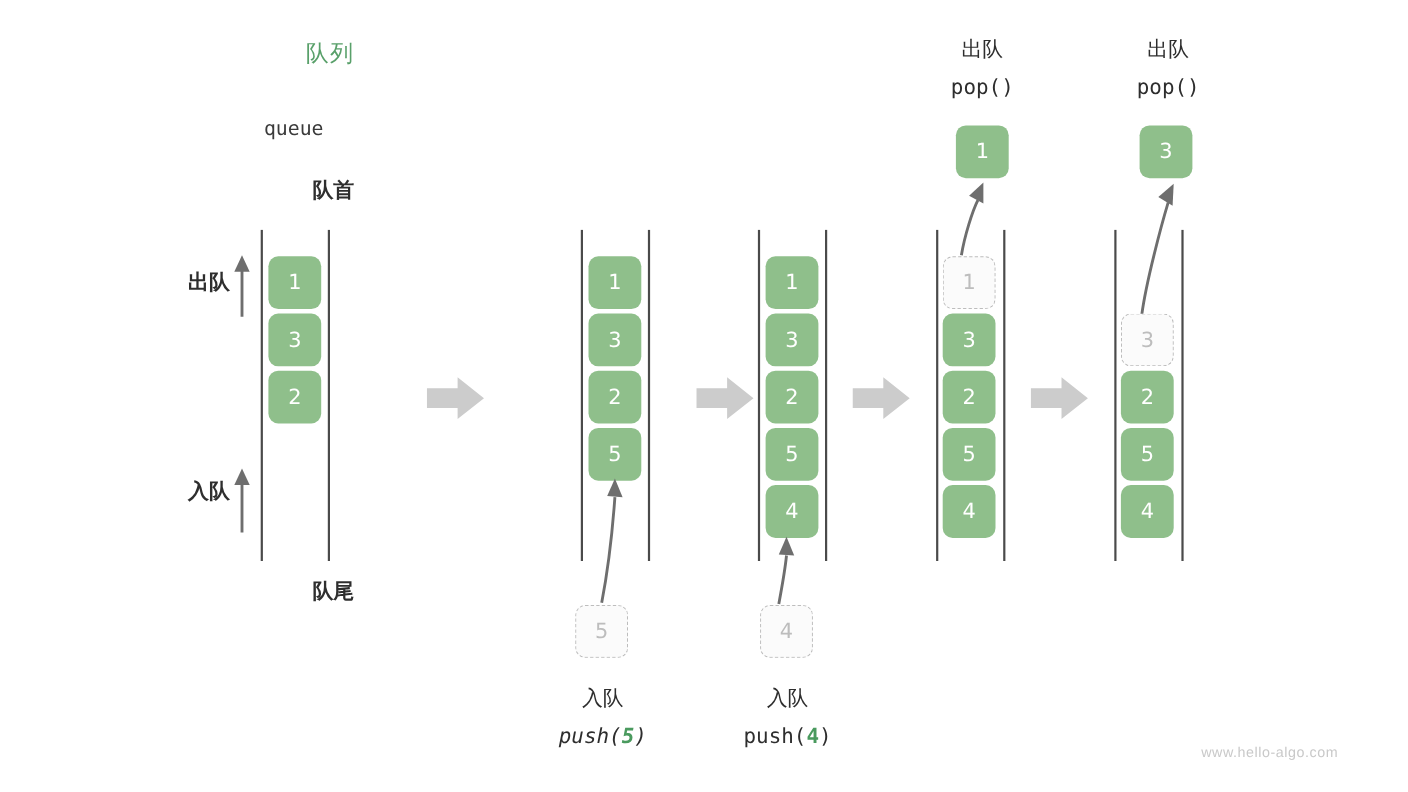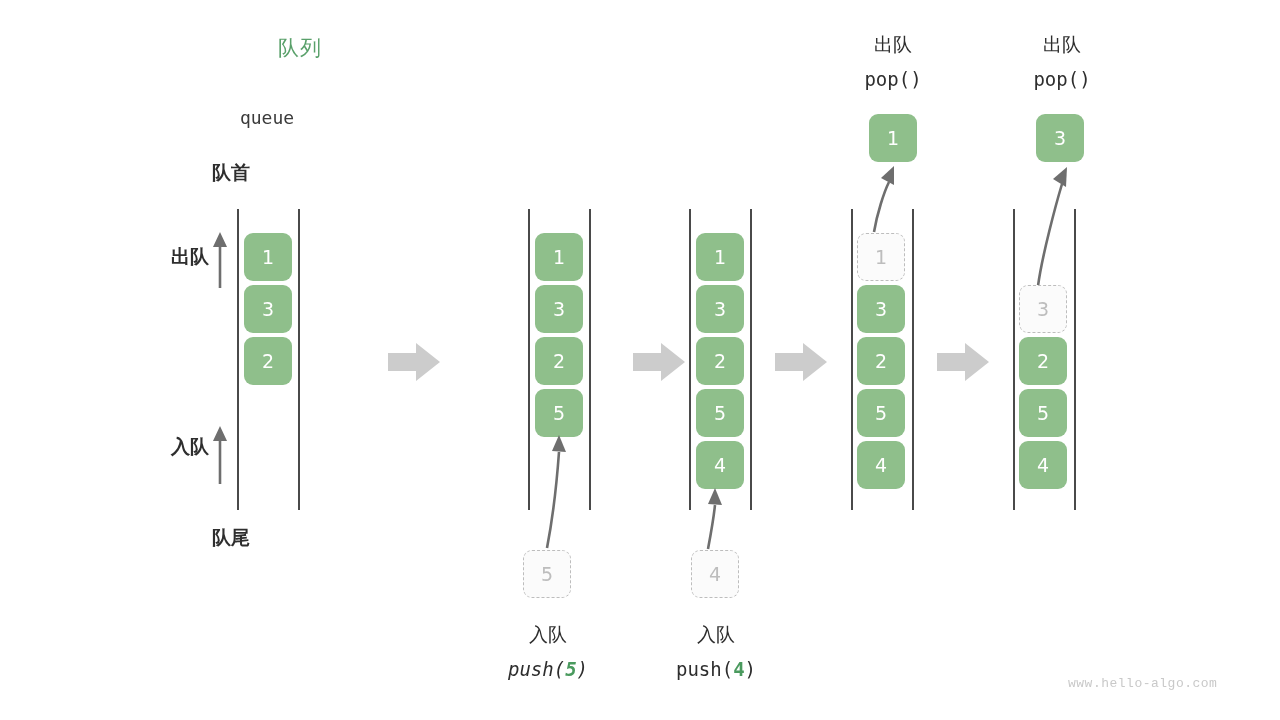--- a/index.html
+++ b/index.html
@@ -42,21 +42,21 @@
     white-space: nowrap;
     text-align: center;
   }
   .cn-bold {
     position: absolute;
     font-family: "DejaVu Sans", "Liberation Sans", sans-serif;
     font-weight: bold;
     font-size: 19px;
     color: #2e2e2e;
     white-space: nowrap;
-    text-align: left;
+    text-align: right;
   }
   .cn-op {
     position: absolute;
     font-family: "DejaVu Sans", "Liberation Sans", sans-serif;
     font-size: 19px;
     color: #2e2e2e;
     white-space: nowrap;
     text-align: center;
   }
   .op-mono {
@@ -66,25 +66,26 @@
     color: #2e2e2e;
     white-space: nowrap;
     text-align: center;
   }
   .op-mono .num {
     color: #4a9a5e;
     font-weight: bold;
   }
   .watermark {
     position: absolute;
-    font-family: Liberation Mono, monospace;
+    font-family: Liberation Sans, sans-serif;
     font-size: 13px;
     color: #c9c9c9;
     white-space: nowrap;
     letter-spacing: 0.5px;
+    margin-left: 24px;
   }
 
   
   .col { position: absolute; }
   .rail {
     position: absolute;
     width: 1.6px;
     background: #4a4a4a;
   }
 

